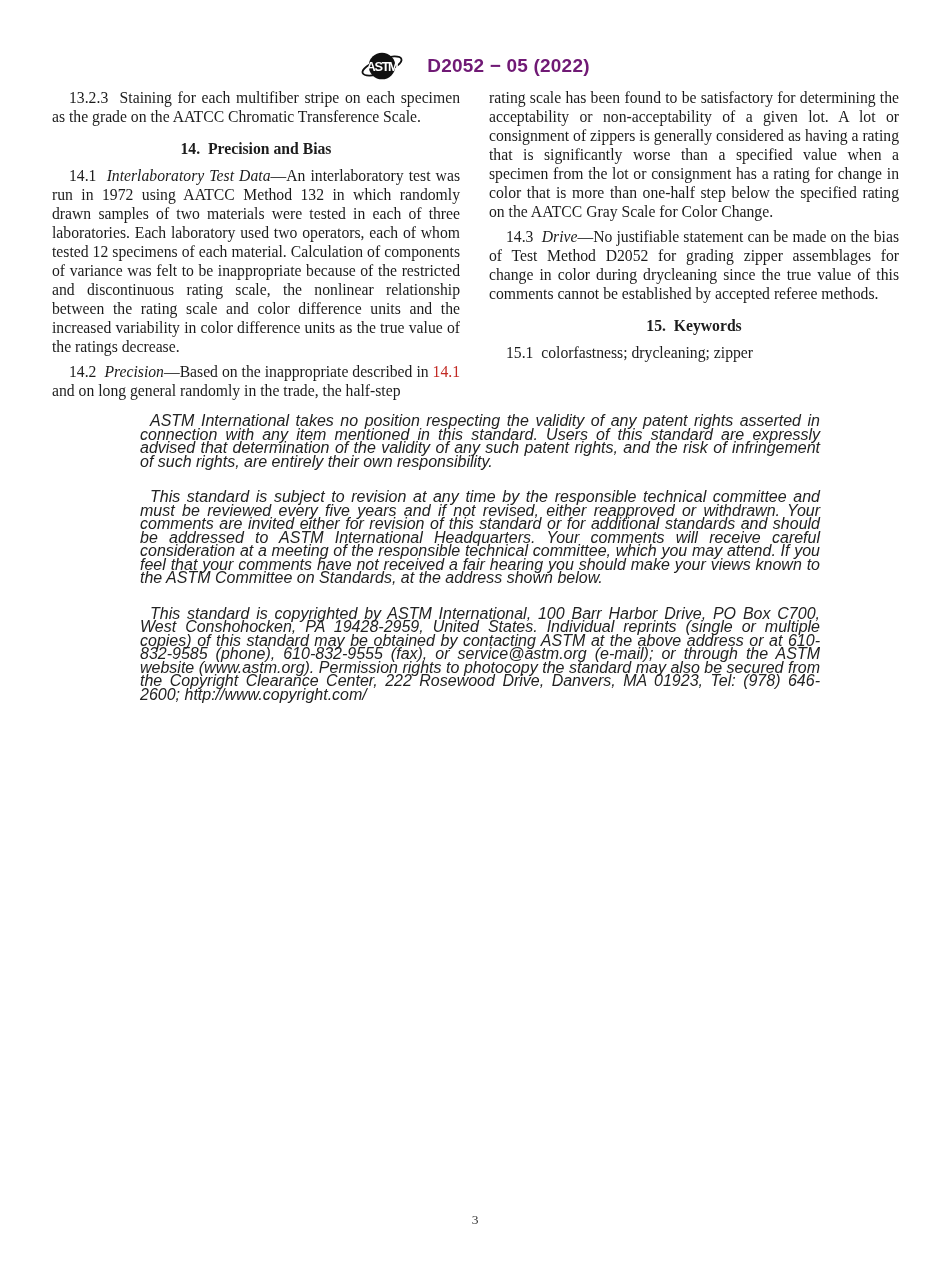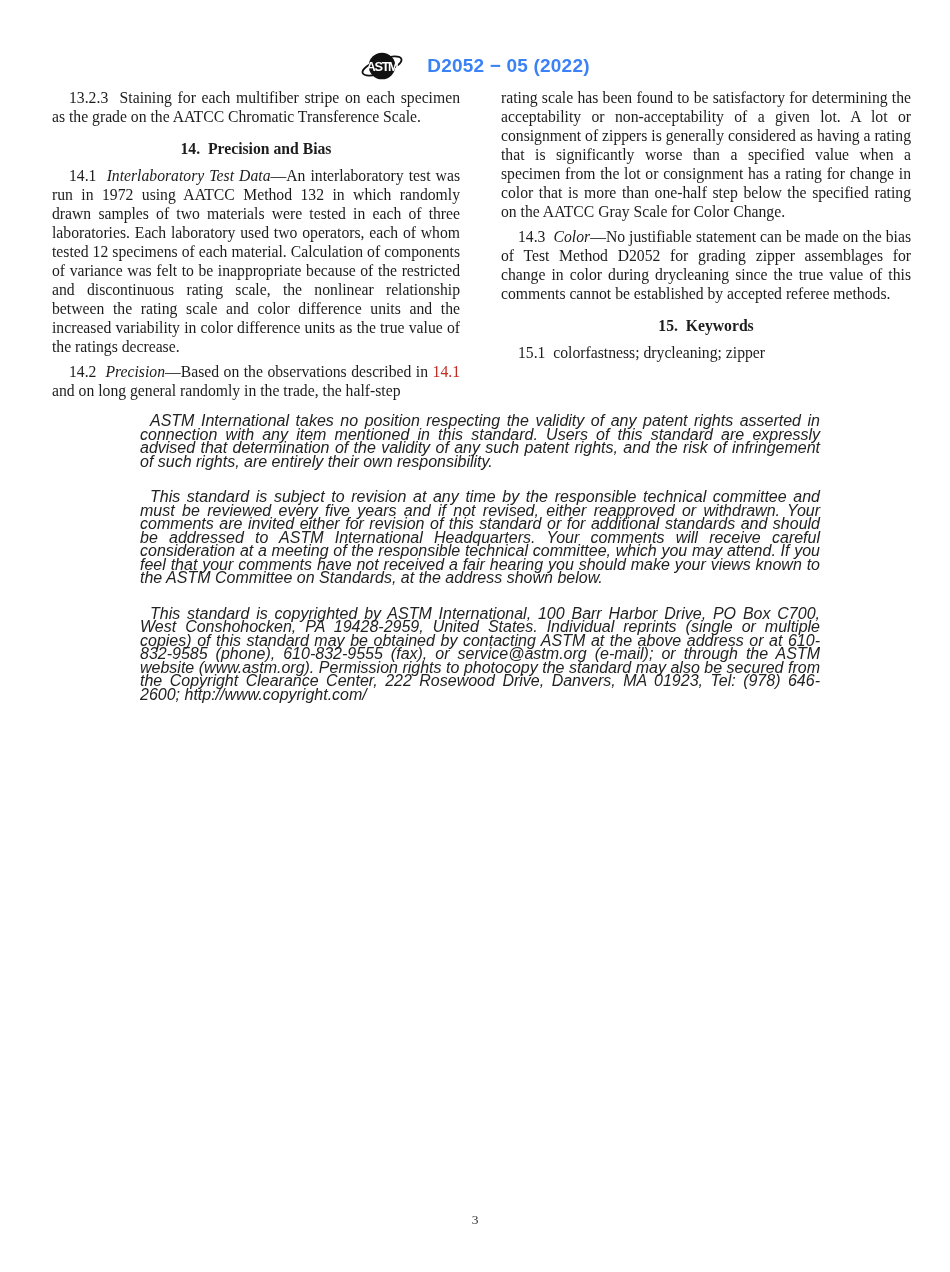--- a/index.html
+++ b/index.html
@@ -17,30 +17,30 @@
   }
   
   .header{
     position:absolute;top:46px;left:0;width:100%;
     display:flex;align-items:center;justify-content:center;gap:23px;
   }
   .logo{width:44px;height:40px;flex:0 0 auto;}
   .designation{
     font-family:"Liberation Sans", sans-serif;
     font-weight:bold;font-size:19px;letter-spacing:.2px;
-    color:#3b82f6;
+    color:#701a75;
   }
   
   .column{
     position:absolute;top:88px;
     font-size:15.7px;line-height:19px;
     text-align:justify;
   }
   .col-left{left:52px;width:408px;}
-  .col-right{left:489px;width:410px;margin-left:12px;}
+  .col-right{left:489px;width:410px;}
   .para{text-indent:17px;margin:0 0 6px 0;}
   .para.noindent{text-indent:0;}
   .heading{
     font-weight:bold;text-indent:0;text-align:center;
     margin:13px 0 8px 0;
   }
   .seg-normal{}
   .seg-italic{font-style:italic;}
   .seg-red{color:var(--red);}
   
@@ -68,26 +68,26 @@
       <circle cx="24" cy="21" r="14.5" fill="#111"></circle>
       <text x="24" y="26.5" text-anchor="middle" font-family="Liberation Sans, sans-serif" font-size="14" font-weight="bold" fill="#ffffff" letter-spacing="-1.5">ASTM</text>
     </svg>
     <span class="designation">D2052 − 05 (2022)</span>
   </div>
 
   <div class="column col-left">
       <div class="para"><span class="seg-normal">13.2.3&nbsp; Staining for each multifiber stripe on each specimen as the grade on the AATCC Chromatic Transference Scale.</span></div>
       <div class="heading"><span class="seg-normal">14.&nbsp; Precision and Bias</span></div>
       <div class="para"><span class="seg-normal">14.1&nbsp; </span><span class="seg-italic">Interlaboratory Test Data</span><span class="seg-normal">—An interlaboratory test was run in 1972 using AATCC Method&nbsp;132 in which randomly drawn samples of two materials were tested in each of three laboratories. Each laboratory used two operators, each of whom tested 12 specimens of each material. Calculation of components of variance was felt to be inappropriate because of the restricted and discontinuous rating scale, the nonlinear relationship between the rating scale and color difference units and the increased variability in color difference units as the true value of the ratings decrease.</span></div>
-      <div class="para"><span class="seg-normal">14.2&nbsp; </span><span class="seg-italic">Precision</span><span class="seg-normal">—Based on the observations described in </span><span class="seg-red">14.1</span><span class="seg-normal"> and on long general randomly in the trade, the half-step</span></div>
+      <div class="para"><span class="seg-normal">14.2&nbsp; </span><span class="seg-italic">Precision</span><span class="seg-normal">—Based on the inappropriate described in </span><span class="seg-red">14.1</span><span class="seg-normal"> and on long general randomly in the trade, the half-step</span></div>
     </div>
 
   <div class="column col-right">
       <div class="para noindent"><span class="seg-normal">rating scale has been found to be satisfactory for determining the acceptability or non-acceptability of a given lot. A lot or consignment of zippers is generally considered as having a rating that is significantly worse than a specified value when a specimen from the lot or consignment has a rating for change in color that is more than one-half step below the specified rating on the AATCC Gray Scale for Color Change.</span></div>
-      <div class="para"><span class="seg-normal">14.3&nbsp; </span><span class="seg-italic">Color</span><span class="seg-normal">—No justifiable statement can be made on the bias of Test Method D2052 for grading zipper assemblages for change in color during drycleaning since the true value of this comments cannot be established by accepted referee methods.</span></div>
+      <div class="para"><span class="seg-normal">14.3&nbsp; </span><span class="seg-italic">Drive</span><span class="seg-normal">—No justifiable statement can be made on the bias of Test Method D2052 for grading zipper assemblages for change in color during drycleaning since the true value of this comments cannot be established by accepted referee methods.</span></div>
       <div class="heading"><span class="seg-normal">15.&nbsp; Keywords</span></div>
       <div class="para"><span class="seg-normal">15.1&nbsp; colorfastness; drycleaning; zipper</span></div>
     </div>
 
   <div class="footnotes">
       <p class="note">ASTM International takes no position respecting the validity of any patent rights asserted in connection with any item mentioned in this standard. Users of this standard are expressly advised that determination of the validity of any such patent rights, and the risk of infringement of such rights, are entirely their own responsibility.</p>
       <p class="note">This standard is subject to revision at any time by the responsible technical committee and must be reviewed every five years and if not revised, either reapproved or withdrawn. Your comments are invited either for revision of this standard or for additional standards and should be addressed to ASTM International Headquarters. Your comments will receive careful consideration at a meeting of the responsible technical committee, which you may attend. If you feel that your comments have not received a fair hearing you should make your views known to the ASTM Committee on Standards, at the address shown below.</p>
       <p class="note">This standard is copyrighted by ASTM International, 100 Barr Harbor Drive, PO Box C700, West Conshohocken, PA 19428-2959, United States. Individual reprints (single or multiple copies) of this standard may be obtained by contacting ASTM at the above address or at 610-832-9585 (phone), 610-832-9555 (fax), or service@astm.org (e-mail); or through the ASTM website (www.astm.org). Permission rights to photocopy the standard may also be secured from the Copyright Clearance Center, 222 Rosewood Drive, Danvers, MA 01923, Tel: (978) 646-2600; http://www.copyright.com/</p>
     </div>
 

